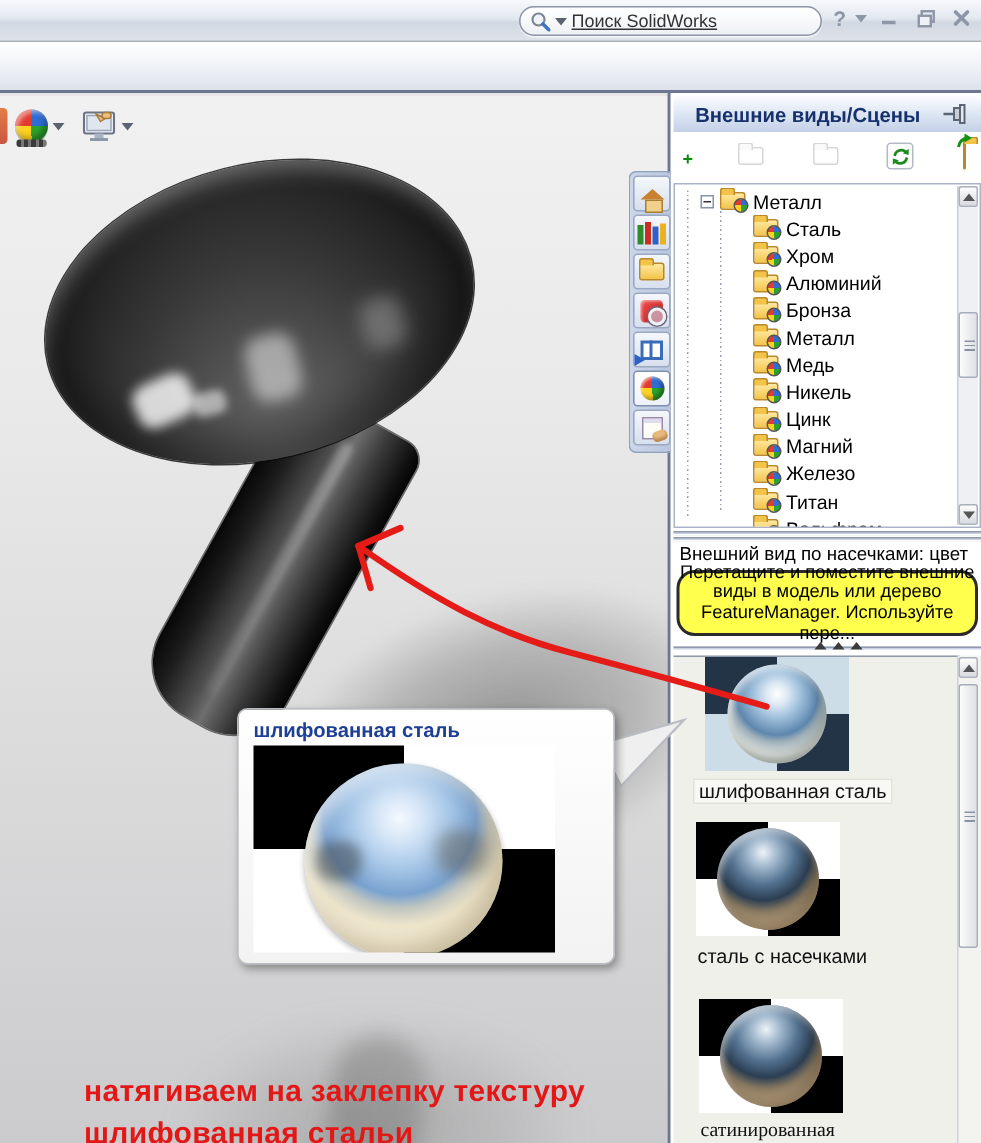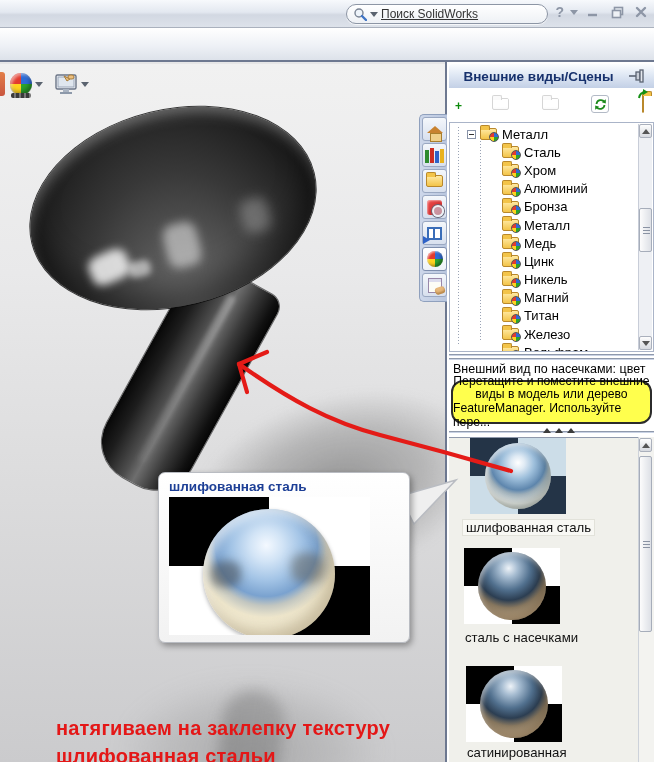--- a/index.html
+++ b/index.html
@@ -161,21 +161,21 @@
     border:1px solid #a6adba;border-radius:2px;}
   .grip{position:absolute;left:3px;width:7px;height:7px;
     background:repeating-linear-gradient(180deg,#8a93a3 0 1px,transparent 1px 3px);}
 
   .groove{position:absolute;left:2px;width:205px;height:3px;
     border-top:1px solid #8f99ac;border-bottom:1px solid #ffffff;background:#c9d2e4;}
   .status-text{position:absolute;left:6px;top:300px;font-size:12.5px;color:#000;}
 
   .hint{position:absolute;left:4px;top:318px;width:201px;height:44px;background:#ffff4d;
     border:2px solid #2b2b2b;border-radius:12px;display:flex;flex-direction:column;align-items:center;
-    justify-content:center;font-size:12.2px;line-height:13.6px;color:#000;text-align:left;}
+    justify-content:center;font-size:12.2px;line-height:13.6px;color:#000;text-align:center;}
 
   .tri3{position:absolute;top:366px;left:96px;display:flex;gap:4px;}
   .tri3 b{width:0;height:0;border-left:4px solid transparent;border-right:4px solid transparent;border-bottom:5px solid #3c3c3c;}
   .thumbs{position:absolute;left:2px;top:375px;width:191px;height:325px;background:#f0f0eb;border-top:1px solid #8f99ac;}
   .thumbs-scroll{position:absolute;right:0px;top:375px;width:16px;height:325px;background:#f3f3f0;border-left:1px solid #cdd2da;}
 
   .tile-img{position:absolute;width:96px;height:76px;overflow:hidden;}
   .checker-bw{background:
       linear-gradient(90deg,#000 0 50%,#fff 50% 100%) 0 0/96px 38px no-repeat,
       linear-gradient(90deg,#fff 0 50%,#000 50% 100%) 0 38px/96px 38px no-repeat;}
@@ -383,45 +383,45 @@
         <div class="trow indent-child">
             <span class="mini-folder">
               <span class="ball"></span>
             </span>
             <span class="lbl">Медь</span>
           </div>
         <div class="trow indent-child">
             <span class="mini-folder">
               <span class="ball"></span>
             </span>
+            <span class="lbl">Никель</span>
+          </div>
+        <div class="trow indent-child">
+            <span class="mini-folder">
+              <span class="ball"></span>
+            </span>
             <span class="lbl">Цинк</span>
           </div>
         <div class="trow indent-child">
             <span class="mini-folder">
               <span class="ball"></span>
             </span>
-            <span class="lbl">Никель</span>
-          </div>
-        <div class="trow indent-child">
-            <span class="mini-folder">
-              <span class="ball"></span>
-            </span>
             <span class="lbl">Магний</span>
           </div>
         <div class="trow indent-child">
             <span class="mini-folder">
               <span class="ball"></span>
             </span>
+            <span class="lbl">Железо</span>
+          </div>
+        <div class="trow indent-child">
+            <span class="mini-folder">
+              <span class="ball"></span>
+            </span>
             <span class="lbl">Титан</span>
-          </div>
-        <div class="trow indent-child">
-            <span class="mini-folder">
-              <span class="ball"></span>
-            </span>
-            <span class="lbl">Железо</span>
           </div>
         <div class="trow indent-child">
             <span class="mini-folder">
               <span class="ball"></span>
             </span>
             <span class="lbl">Вольфрам</span>
           </div>
       </div>
       <div class="tree-scroll">
         <span class="sb-btn" style="top:0;">
@@ -460,21 +460,21 @@
       <div class="tile-label sel-label" style="left:13px;top:81px;">шлифованная сталь</div>
 
       <div class="tile-img checker-bw" style="left:15px;top:110px;">
         <span class="tsphere brushed" style="left:14px;top:4px;width:68px;height:68px;"></span>
       </div>
       <div class="tile-label" style="left:16px;top:192px;">сталь с насечками</div>
 
       <div class="tile-img checker-bw" style="left:17px;top:228px;">
         <span class="tsphere brushed" style="left:14px;top:4px;width:68px;height:68px;"></span>
       </div>
-      <div class="tile-label" style="left:18px;top:307px;">сатинированная</div>
+      <div class="tile-label" style="left:18px;top:307px;font-family:Liberation Serif, serif;">сатинированная</div>
     </div>
     <div class="thumbs-scroll">
       <span class="sb-btn" style="top:1px;">
           <span class="tri-up"></span>
         </span>
       <span class="sb-thumb" style="top:19px;height:176px;">
           <span class="grip" style="top:84px;"></span>
         </span>
     </div>
   </div>

